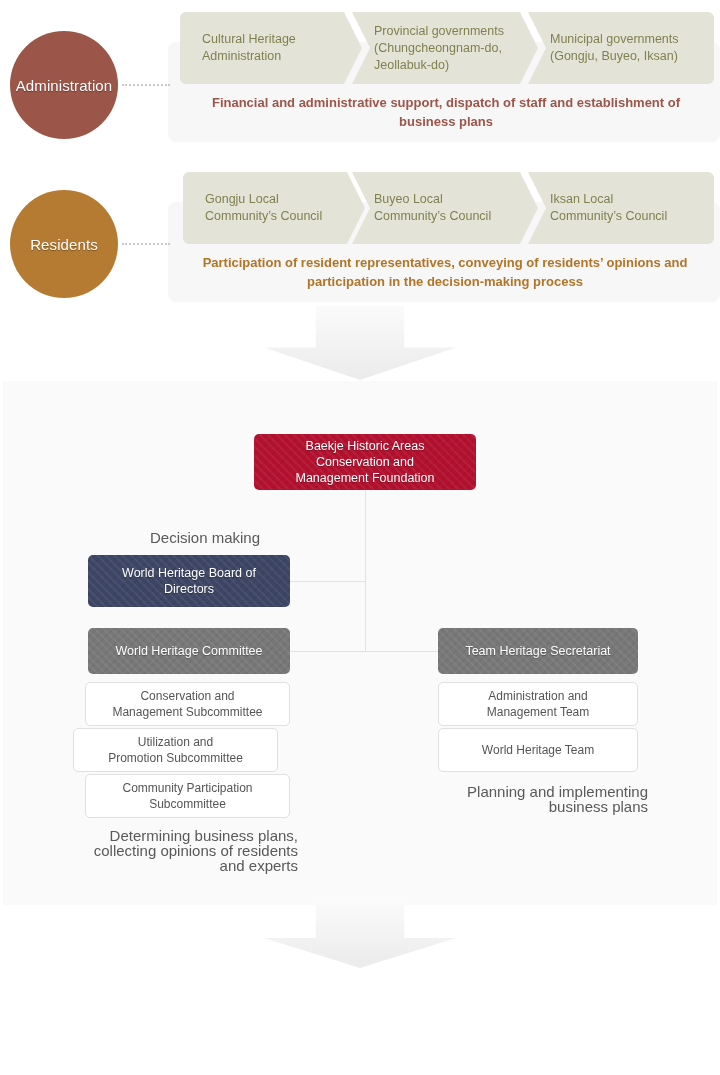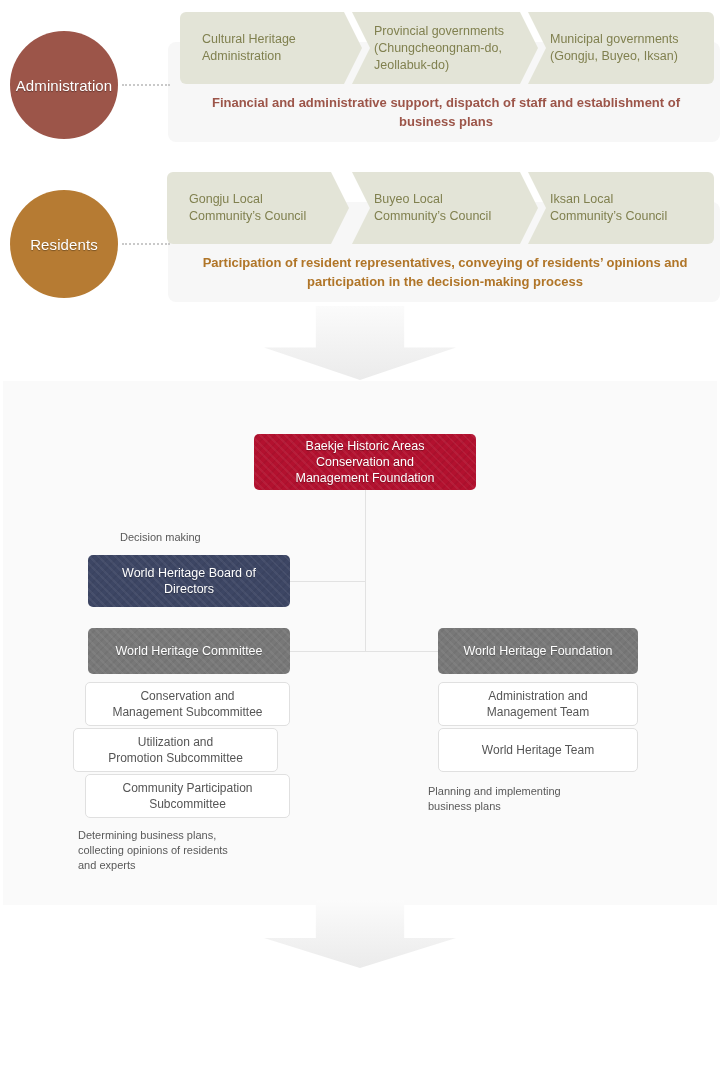--- a/index.html
+++ b/index.html
@@ -128,23 +128,23 @@
     padding: 0 6px;
   }
 
   
   .line-v { background: #e2e2e2; width: 1px; }
   .line-h { background: #e2e2e2; height: 1px; }
 
   
   .note {
     color: #595959;
-    font-size: 11px;
+    font-size: 15px;
     line-height: 15px;
-    text-align: left;
+    text-align: right;
   }
 
   
   .pill {
     background: #b3112f;
     border-radius: 999px;
     color: #ffffff;
     font-size: 14px;
     display: flex;
     align-items: center;
@@ -182,21 +182,21 @@
   </div>
 
   <div class="abs band" style="left:168px; top:202px; width:552px; height:100px;"></div>
 
   <div class="abs circle resid" style="left:10px; top:190px; width:108px; height:108px;">
     <span>Residents</span>
   </div>
 
   <div class="abs dot-leader" style="left:122px; top:243px; width:48px;"></div>
 
-  <div class="abs chev first" style="left:167px; top:172px; width:182px; height:72px;">
+  <div class="abs chev first" style="left:183px; top:172px; width:182px; height:72px;">
     <span class="wrap">Gongju Local<br>Community’s Council</span>
   </div>
   <div class="abs chev mid" style="left:352px; top:172px; width:186px; height:72px;">
     <span class="wrap">Buyeo Local<br>Community’s Council</span>
   </div>
   <div class="abs chev last" style="left:528px; top:172px; width:186px; height:72px;">
     <span class="wrap">Iksan Local<br>Community’s Council</span>
   </div>
 
   <div class="abs band-caption caption-resid" style="left:178px; top:253px; width:534px;">
@@ -235,21 +235,21 @@
   </div>
   <div class="abs sub-box" style="left:85px; top:774px; width:205px; height:44px;">
     <span class="wrap">Community Participation<br>Subcommittee</span>
   </div>
 
   <div class="abs note" style="left:78px; top:828px; width:220px;">
     <span>Determining business plans,<br>collecting opinions of residents<br>and experts</span>
   </div>
 
   <div class="abs org-box gray" style="left:438px; top:628px; width:200px; height:46px;">
-    <span class="wrap">World Heritage Foundation</span>
+    <span class="wrap">Team Heritage Secretariat</span>
   </div>
 
   <div class="abs sub-box" style="left:438px; top:682px; width:200px; height:44px;">
     <span class="wrap">Administration and<br>Management Team</span>
   </div>
   <div class="abs note" style="left:428px; top:784px; width:220px;">
     <span>Planning and implementing<br>business plans</span>
   </div>
 
   <div class="abs sub-box" style="left:438px; top:728px; width:200px; height:44px;">

